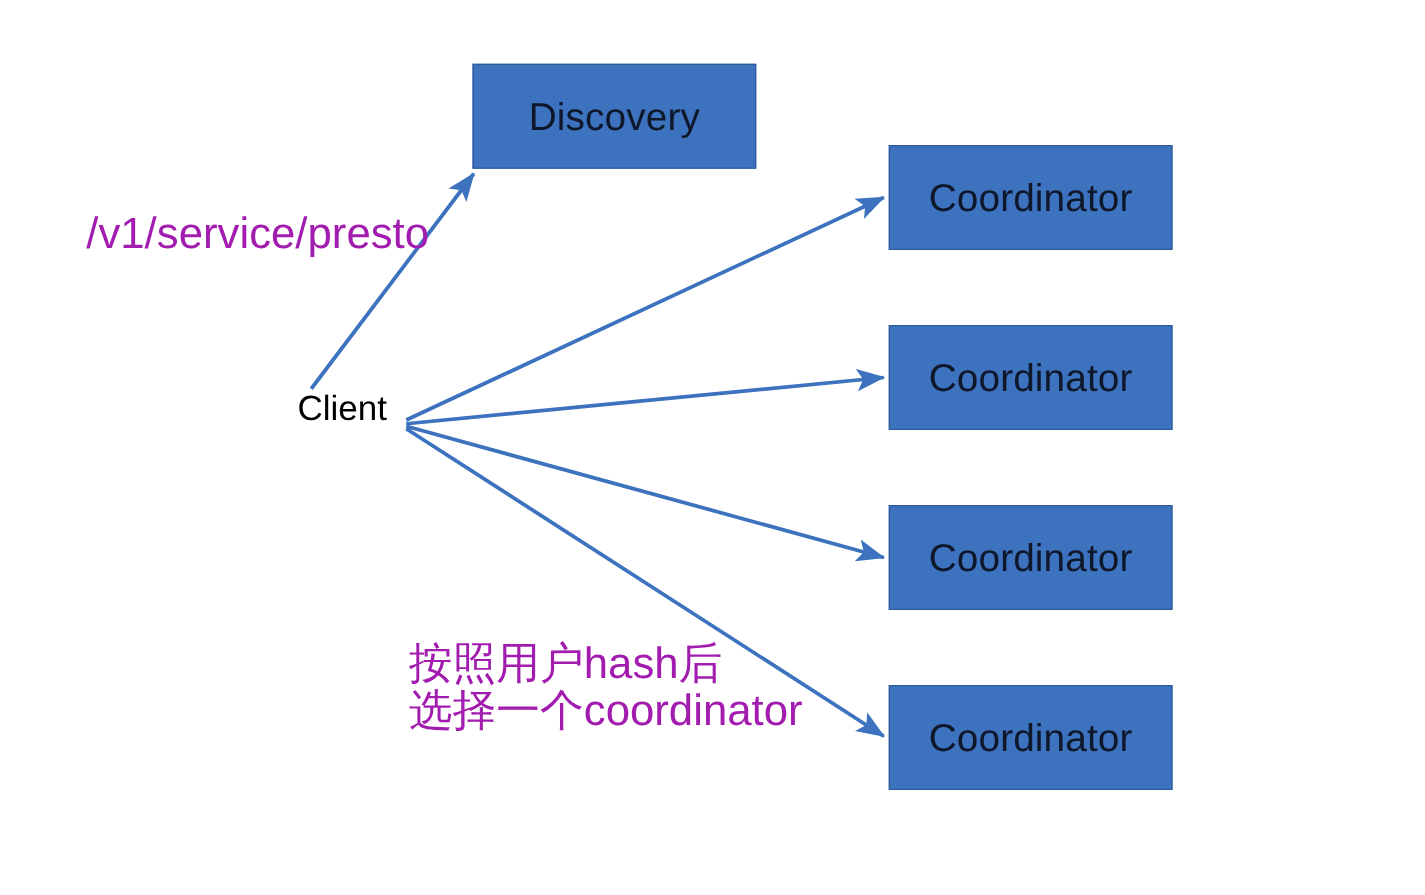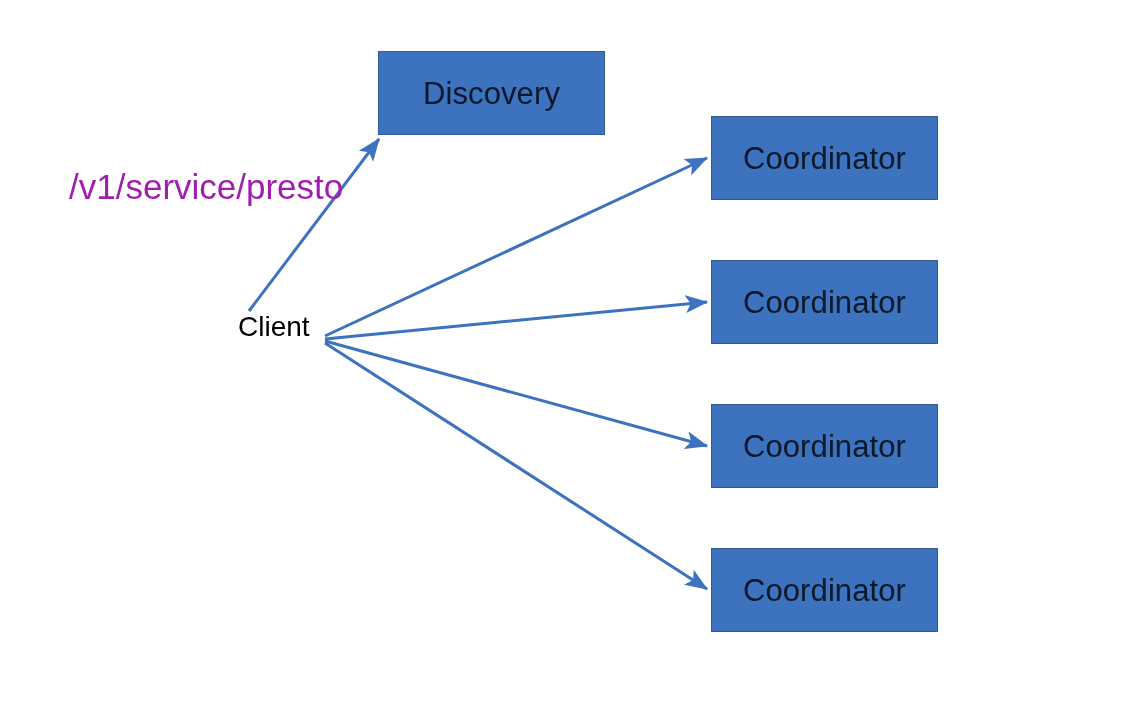--- a/index.html
+++ b/index.html
@@ -101,14 +101,18 @@
   <div class="node-box" style="left:711px; top:548px; width:227px; height:84px;">
     <span class="node-label">Coordinator</span>
   </div>
 
   <div class="plain-label" style="left:206px; top:313px;margin-left:32px;">Client</div>
 
   <div class="text-block" style="left:69px; top:168px;">
     <span class="tb-line">/v1/service/presto</span>
   </div>
 
+  <div class="text-block" style="left:327px; top:512px;">
+    <span class="tb-line">按照用户hash后</span>
+    <span class="tb-line">选择一个coordinator</span>
+  </div>
 
 </div>
 
 </body></html>

